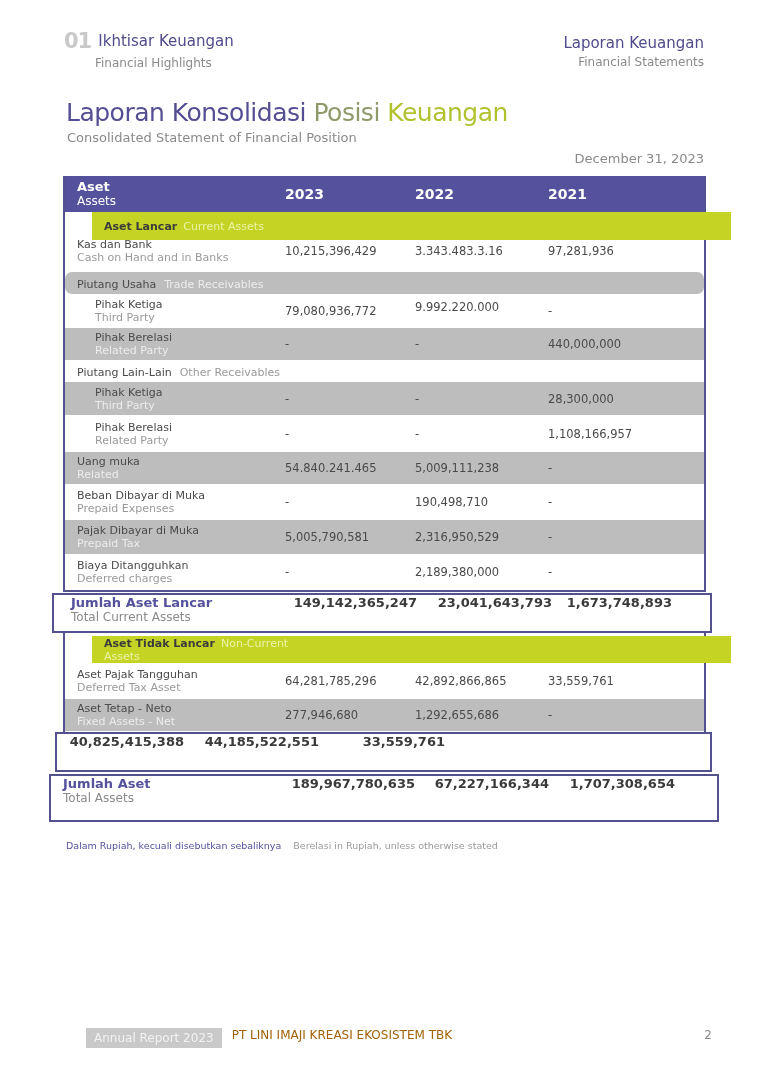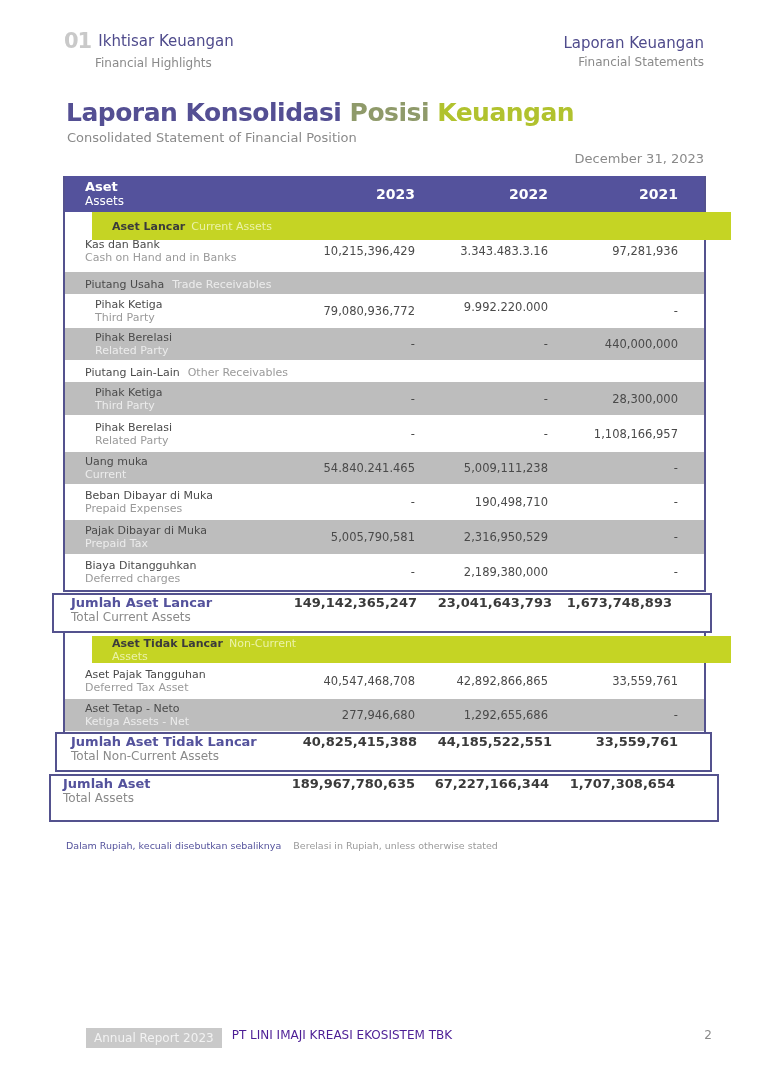--- a/index.html
+++ b/index.html
@@ -8,39 +8,39 @@
 
     .top-left { position: absolute; left: 64px; top: 32px; }
     .top-left .num { font-size: 21px; font-weight: bold; color: #c9c9c9; display: inline-block; vertical-align: top; margin-top: -3px; letter-spacing: -1px; }
     .top-left .title { font-size: 15px; color: #4f4b8c; display: inline-block; vertical-align: top; margin-left: 2px; }
     .top-left .sub { font-size: 12px; color: #8a8a8a; margin-left: 31px; margin-top: 3px; }
 
     .top-right { position: absolute; right: 64px; top: 34px; text-align: right; }
     .top-right .title { font-size: 15px; color: #4f4b8c; }
     .top-right .sub { font-size: 12px; color: #8a8a8a; margin-top: 3px; }
 
-    .main-title { position: absolute; left: 66px; top: 98px; font-size: 25px; font-weight: bold; letter-spacing: -0.5px; white-space: nowrap; text-align: center; }
+    .main-title { position: absolute; left: 66px; top: 98px; font-size: 25px; font-weight: normal; letter-spacing: -0.5px; white-space: nowrap; text-align: center; }
     .main-title .t1 { color: #544f93; }
     .main-title .t2 { color: #8f9a6a; }
     .main-title .t3 { color: #b1c22e; }
     .main-subtitle { position: absolute; left: 67px; top: 130px; font-size: 13px; color: #8a8a8a; }
     .date { position: absolute; right: 64px; top: 151px; font-size: 13px; color: #8a8a8a; }
 
     .table-frame { position: absolute; left: 63px; top: 176px; width: 643px; height: 416px; border: 2px solid #54528e; border-top: none; }
     .table-frame2 { position: absolute; left: 63px; top: 632px; width: 643px; height: 100px; border-left: 2px solid #54528e; border-right: 2px solid #54528e; }
 
     .row { position: absolute; left: 65px; width: 639px; display: flex; align-items: center; }
-    .row .label { flex: 0 0 220px; padding-left: 20px; line-height: 13px; }
+    .row .label { flex: 0 0 220px; padding-left: 12px; line-height: 13px; }
     .row .label.indent { padding-left: 30px; }
     .row .l1 { font-size: 11px; color: #4a4a4a; display: block; }
     .row .l2 { font-size: 11px; color: #9a9a9a; display: block; }
     .row.gray { background: #bdbdbd; }
     .row.gray .l2 { color: #ececec; }
     .row.white { background: #ffffff; }
-    .row .val { font-size: 11.5px; color: #4a4a4a; text-align: right; }
+    .row .val { font-size: 11.5px; color: #4a4a4a; text-align: left; }
     .row .v1 { flex: 0 0 130px; }
     .row .v2 { flex: 0 0 133px; }
     .row .v3 { flex: 0 0 130px; }
 
     .header-row { top: 176px; height: 36px; background: #54529c; color: #fff; }
     .header-row .label { font-size: 13px; line-height: 14px; }
     .header-row .h1 { font-weight: bold; color: #fff; display: block; }
     .header-row .h2 { color: #fff; display: block; font-size: 12px; }
     .header-row .val { color: #fff; font-size: 14px; font-weight: bold; }
 
@@ -59,21 +59,21 @@
     .total-box .t1 { font-size: 13px; font-weight: bold; color: #54529c; display: block; }
     .total-box .t2 { font-size: 12px; color: #8a8a8a; display: block; }
     .total-box .val { font-size: 13px; font-weight: bold; color: #3a3a3a; text-align: right; }
 
     .note { position: absolute; left: 66px; top: 840px; font-size: 9.5px; }
     .note .n1 { color: #54529c; }
     .note .n2 { color: #9a9a9a; margin-left: 12px; }
 
     .footer { position: absolute; left: 86px; top: 1028px; width: 626px; display: flex; align-items: flex-start; }
     .footer .badge { background: #c9c9c9; color: #f2f2f2; font-size: 12px; padding: 3px 8px; }
-    .footer .company { font-size: 12px; color: #4c1d95; margin-left: 10px; }
+    .footer .company { font-size: 12px; color: #a16207; margin-left: 10px; }
     .footer .page { margin-left: auto; font-size: 12px; color: #8a8a8a; }
   </style>
 </head>
 <body>
 
 <div class="top-left">
   <span class="num">01</span>
   <span class="title">Ikhtisar Keuangan</span>
   <div class="sub">Financial Highlights</div>
 </div>
@@ -108,21 +108,21 @@
 <div class="row white" style="top:240px;height:21px;">
   <div class="label">
       <span class="l1">Kas dan Bank</span>
       <span class="l2">Cash on Hand and in Banks</span>
     </div>
   <div class="val v1">10,215,396,429</div>
   <div class="val v2">3.343.483.3.16</div>
   <div class="val v3">97,281,936</div>
 </div>
 
-<div class="row gray group-row" style="top:272px;height:22px;">
+<div class="row gray group-row" style="top:272px;height:22px;border-radius:7px;">
   <div class="label"><span class="g1">Piutang Usaha</span><span class="g2">Trade Receivables</span></div>
 </div>
 
 <div class="row white" style="top:294px;height:34px;">
   <div class="label indent">
       <span class="l1">Pihak Ketiga</span>
       <span class="l2">Third Party</span>
     </div>
   <div class="val v1">79,080,936,772</div>
   <div class="val v2" style="position:relative;top:-4px;">9.992.220.000</div>
@@ -159,21 +159,21 @@
       <span class="l2">Related Party</span>
     </div>
   <div class="val v1">-</div>
   <div class="val v2">-</div>
   <div class="val v3">1,108,166,957</div>
 </div>
 
 <div class="row gray" style="top:452px;height:32px;">
   <div class="label">
       <span class="l1">Uang muka</span>
-      <span class="l2">Current</span>
+      <span class="l2">Related</span>
     </div>
   <div class="val v1">54.840.241.465</div>
   <div class="val v2">5,009,111,238</div>
   <div class="val v3">-</div>
 </div>
 
 <div class="row white" style="top:484px;height:36px;">
   <div class="label">
       <span class="l1">Beban Dibayar di Muka</span>
       <span class="l2">Prepaid Expenses</span>
@@ -217,40 +217,36 @@
   <div class="label">
     <span class="s1">Aset Tidak Lancar</span><span class="s2">Non-Current Assets</span>
   </div>
 </div>
 
 <div class="row white" style="top:663px;height:36px;">
   <div class="label">
       <span class="l1">Aset Pajak Tangguhan</span>
       <span class="l2">Deferred Tax Asset</span>
     </div>
-  <div class="val v1">40,547,468,708</div>
+  <div class="val v1">64,281,785,296</div>
   <div class="val v2">42,892,866,865</div>
   <div class="val v3">33,559,761</div>
 </div>
 
 <div class="row gray" style="top:699px;height:32px;">
   <div class="label">
       <span class="l1">Aset Tetap - Neto</span>
-      <span class="l2">Ketiga Assets - Net</span>
+      <span class="l2">Fixed Assets - Net</span>
     </div>
   <div class="val v1">277,946,680</div>
   <div class="val v2">1,292,655,686</div>
   <div class="val v3">-</div>
 </div>
 
 <div class="total-box" style="left:55px;top:732px;width:657px;height:40px;">
-  <div class="label" style="width:233px;padding-left:14px;">
-      <span class="t1">Jumlah Aset Tidak Lancar</span>
-      <span class="t2">Total Non-Current Assets</span>
-    </div>
   <div class="val" style="width:127px;">40,825,415,388</div>
   <div class="val" style="width:135px;">44,185,522,551</div>
   <div class="val" style="width:126px;">33,559,761</div>
 </div>
 
 <div class="total-box" style="left:49px;top:774px;width:670px;height:48px;">
   <div class="label" style="width:240px;padding-left:12px;">
       <span class="t1">Jumlah Aset</span>
       <span class="t2">Total Assets</span>
     </div>

